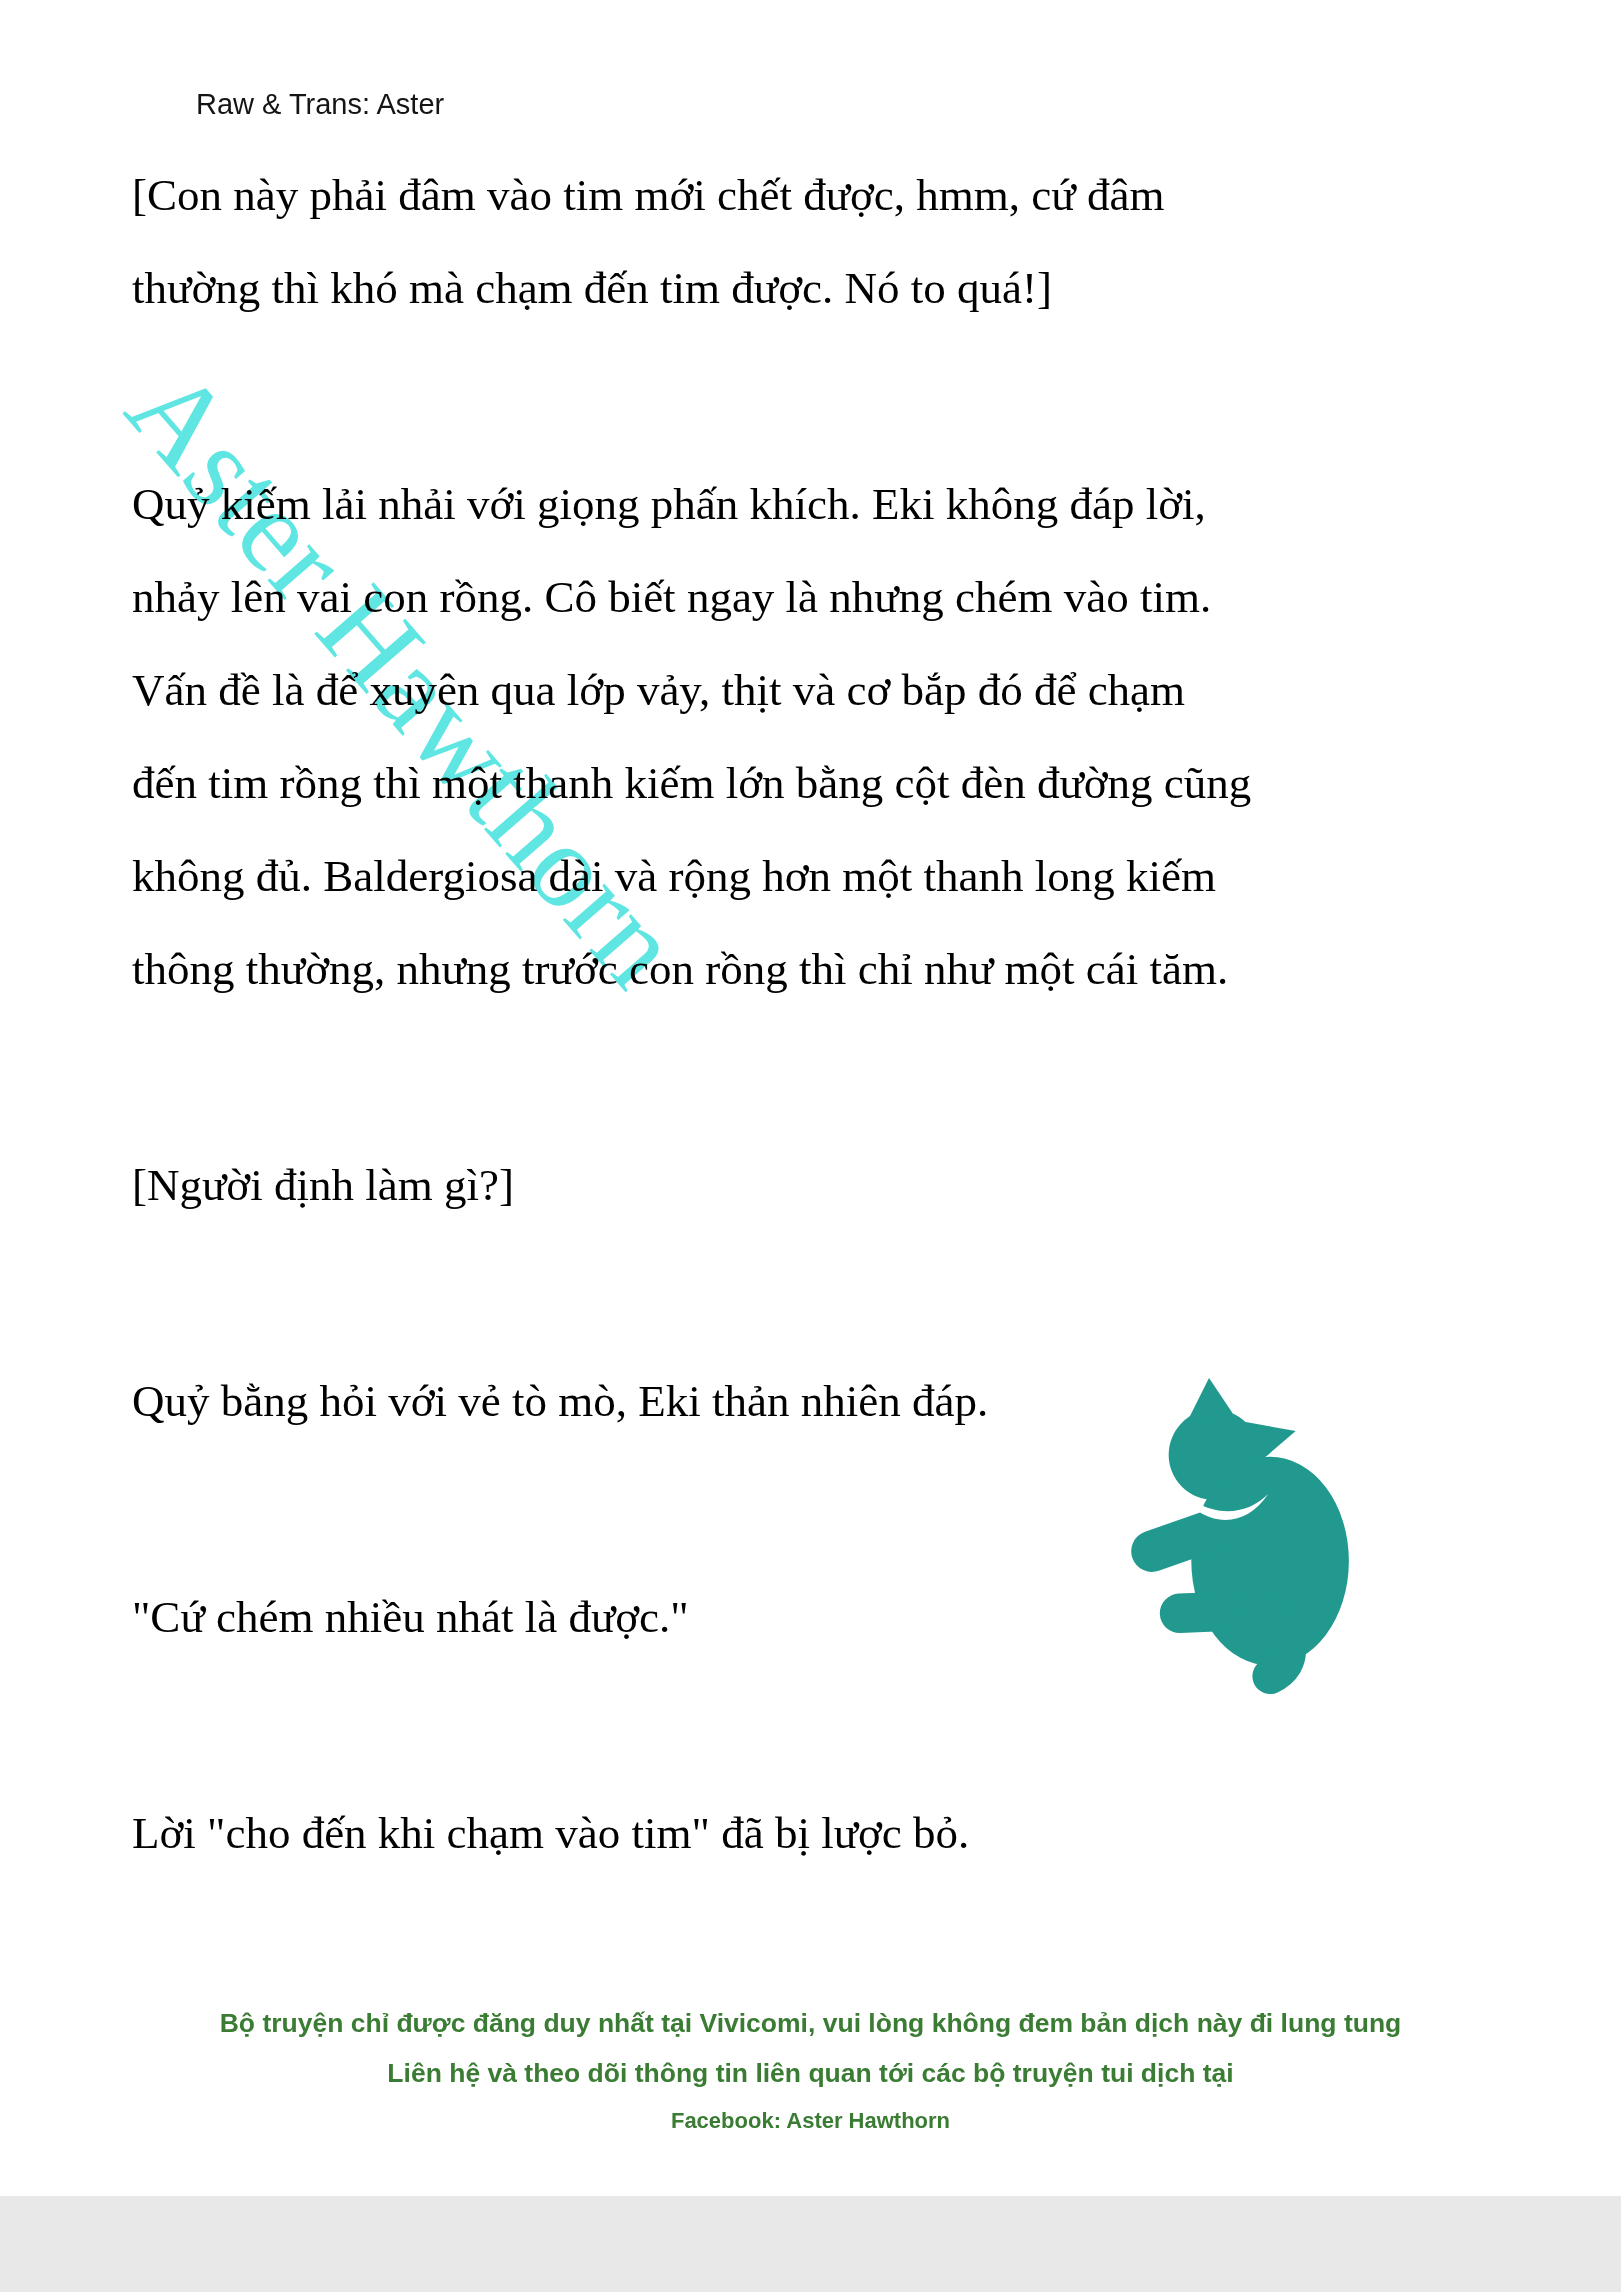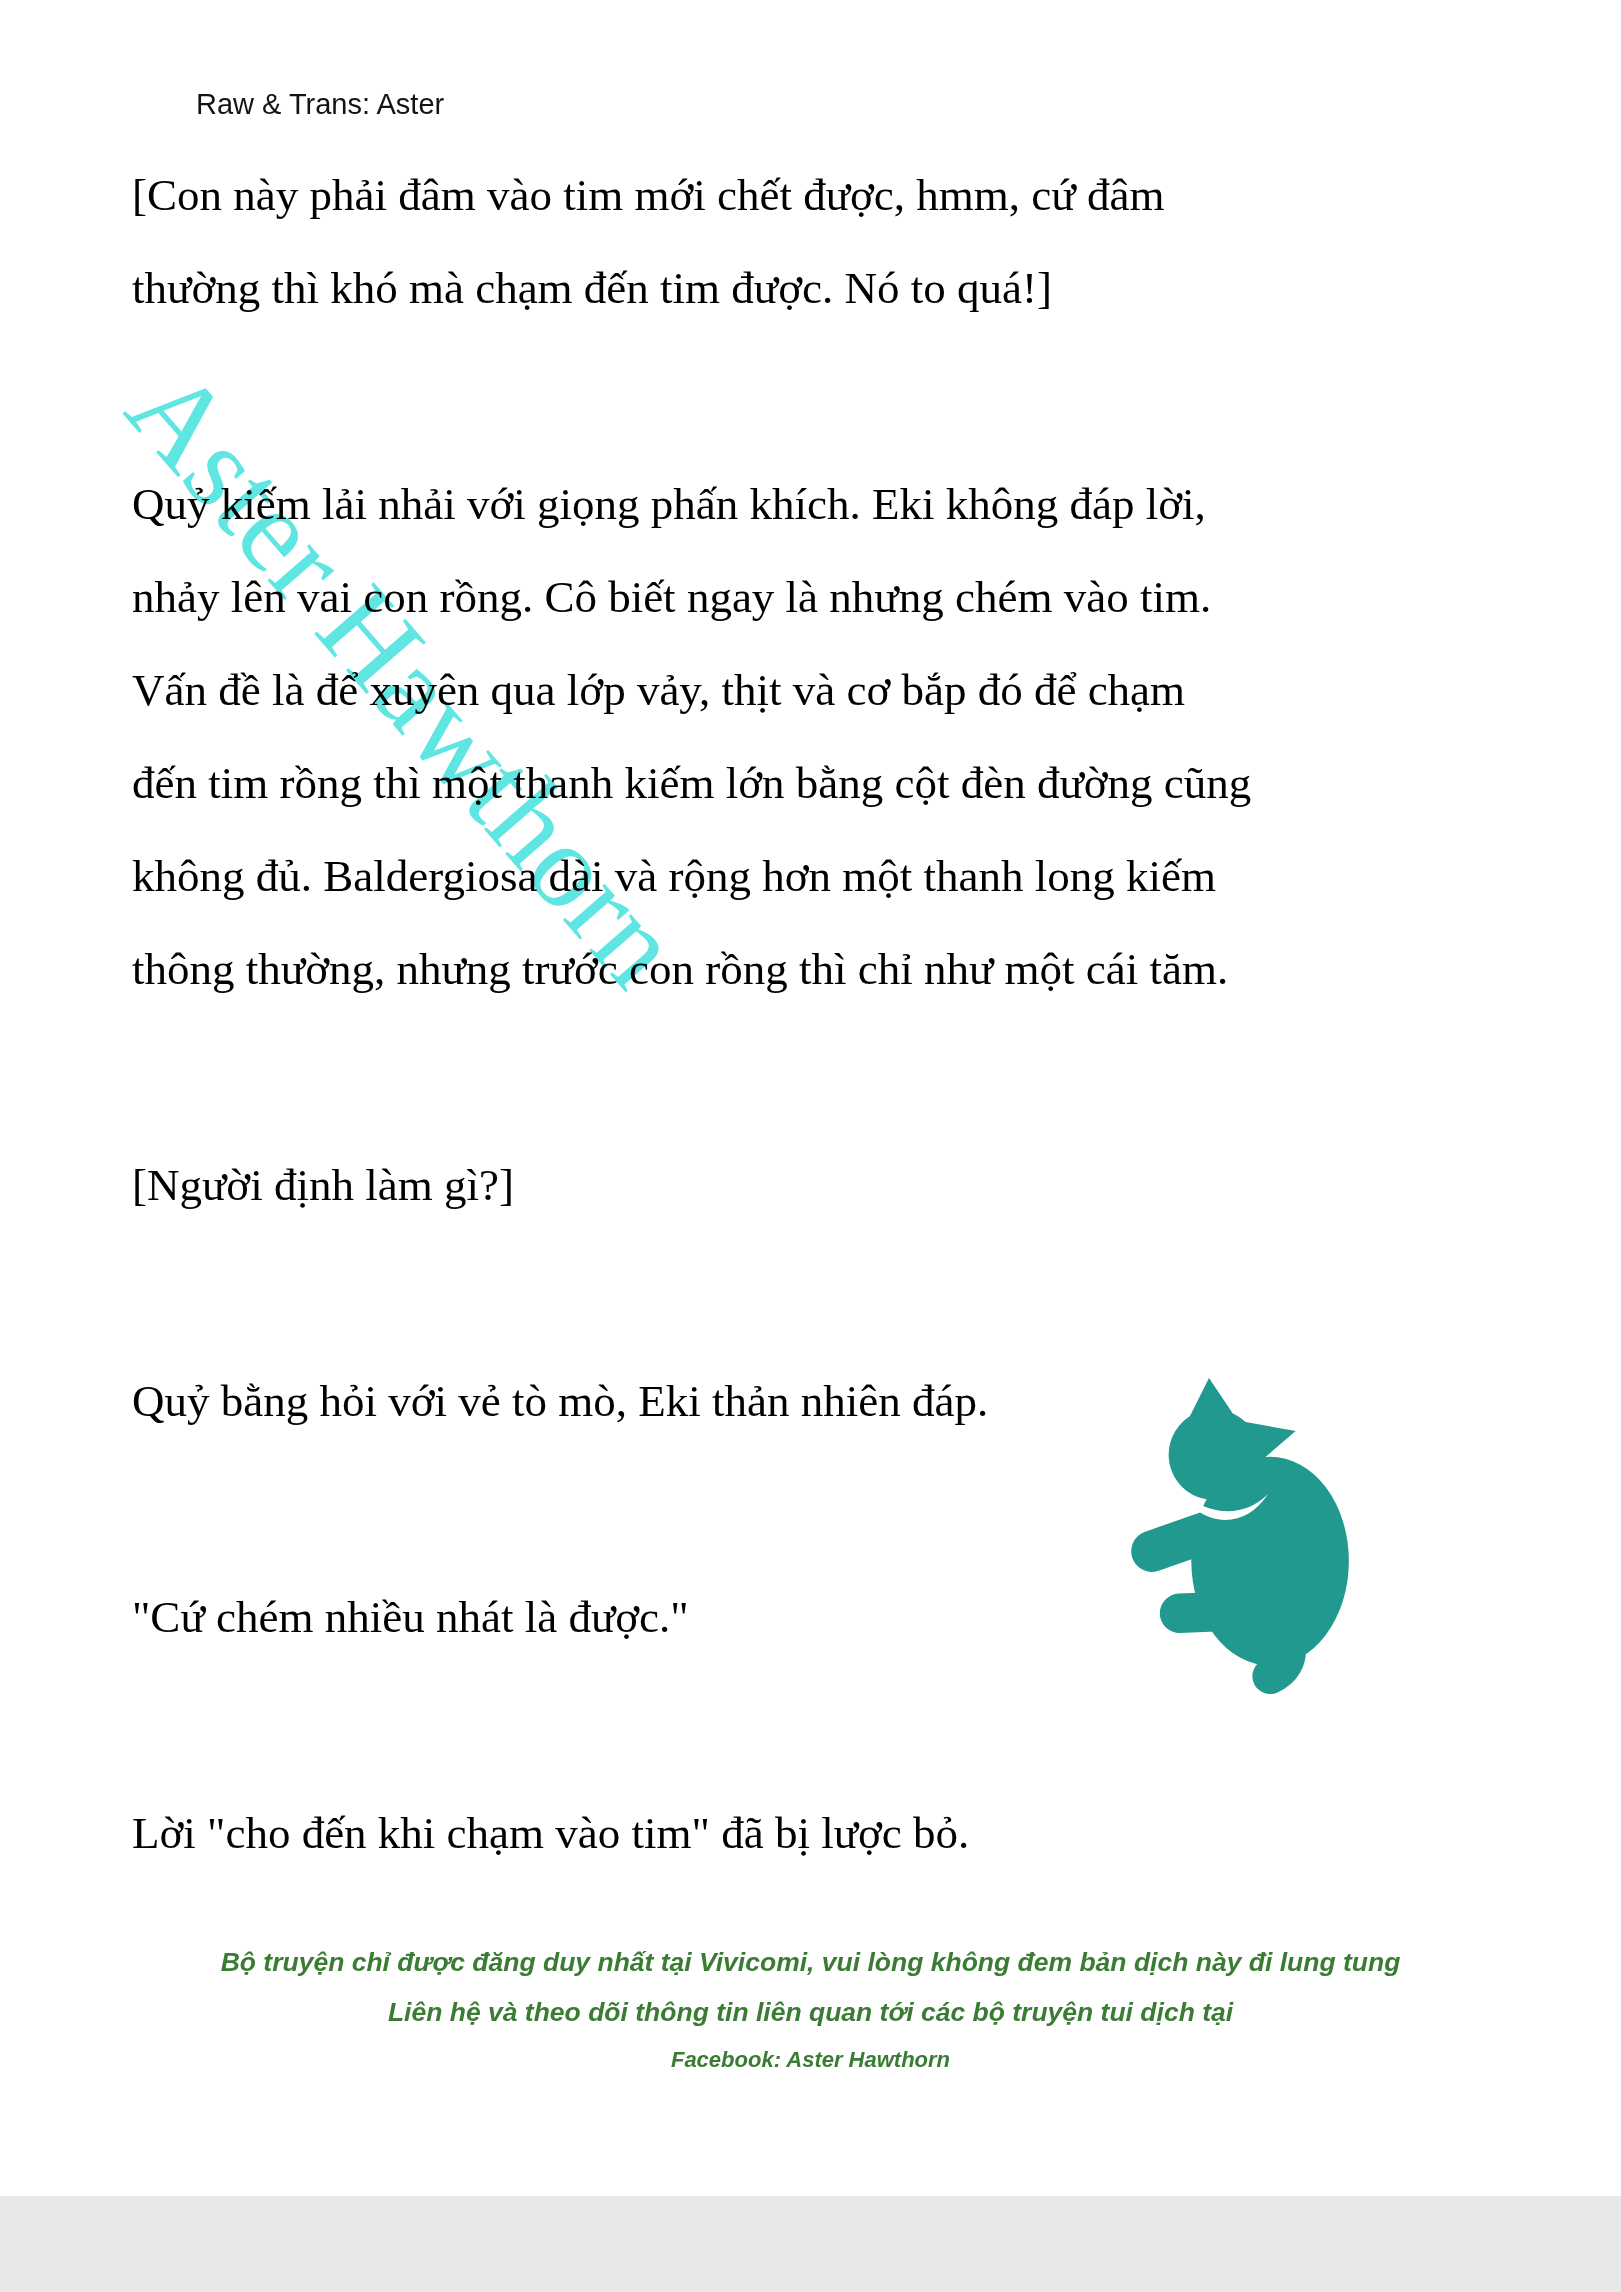--- a/index.html
+++ b/index.html
@@ -35,24 +35,24 @@
     font-size:45px;
     line-height:93px;
   }
   .cat{
     position:absolute;left:1120px;top:1372px;
     width:247px;height:325px;
     color:var(--cat_teal,#21998F);
     z-index:2;
   }
   .footer{
-    position:absolute;left:0;right:0;top:1937px;
+    position:absolute;left:0;right:0;top:1998px;
     text-align:center;
     font-family:"Liberation Sans","DejaVu Sans",sans-serif;
-    font-weight:bold;font-style:italic;
+    font-weight:bold;
     color:var(--footer_green,#3A7C33);
     z-index:3;
   }
   .footer .fline{font-size:26.5px;line-height:50px;}
   .footer .fline3{font-size:22px;line-height:46px;}
   .logo{
     position:absolute;left:25.5px;top:2199px;
     font-family:"Liberation Sans","DejaVu Sans",sans-serif;
     font-style:italic;font-weight:bold;
     font-size:55px;letter-spacing:-2px;

